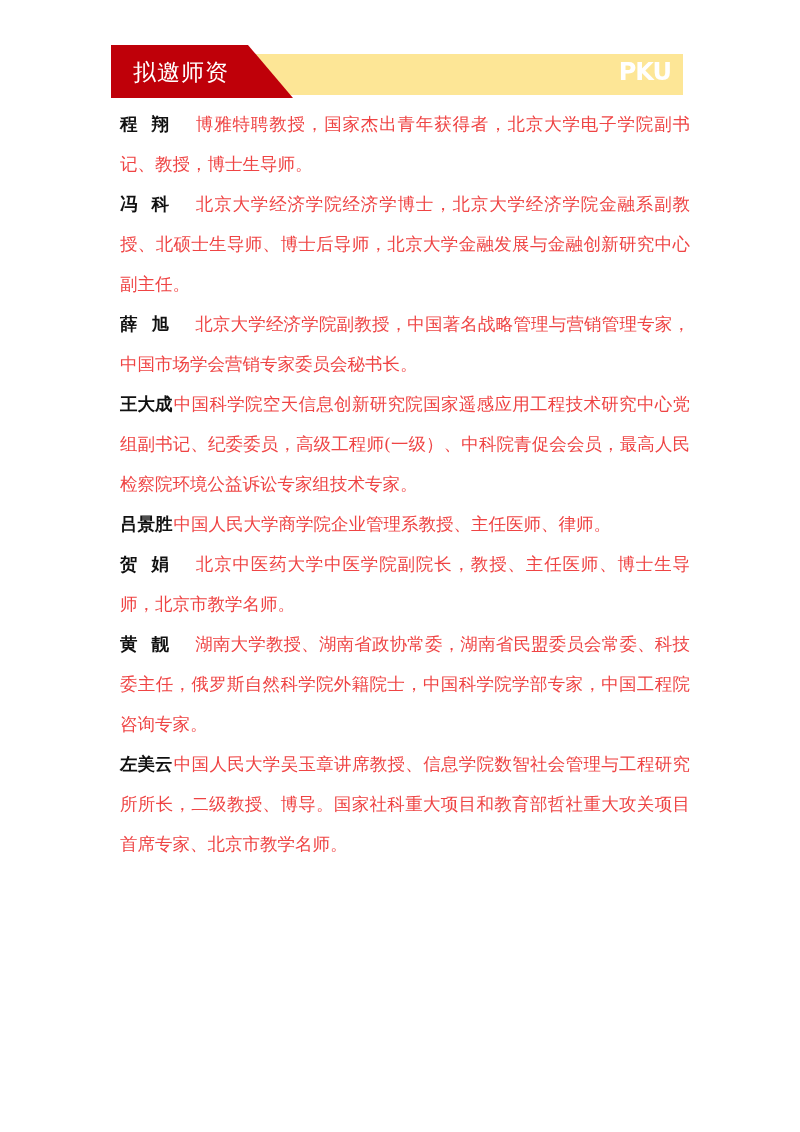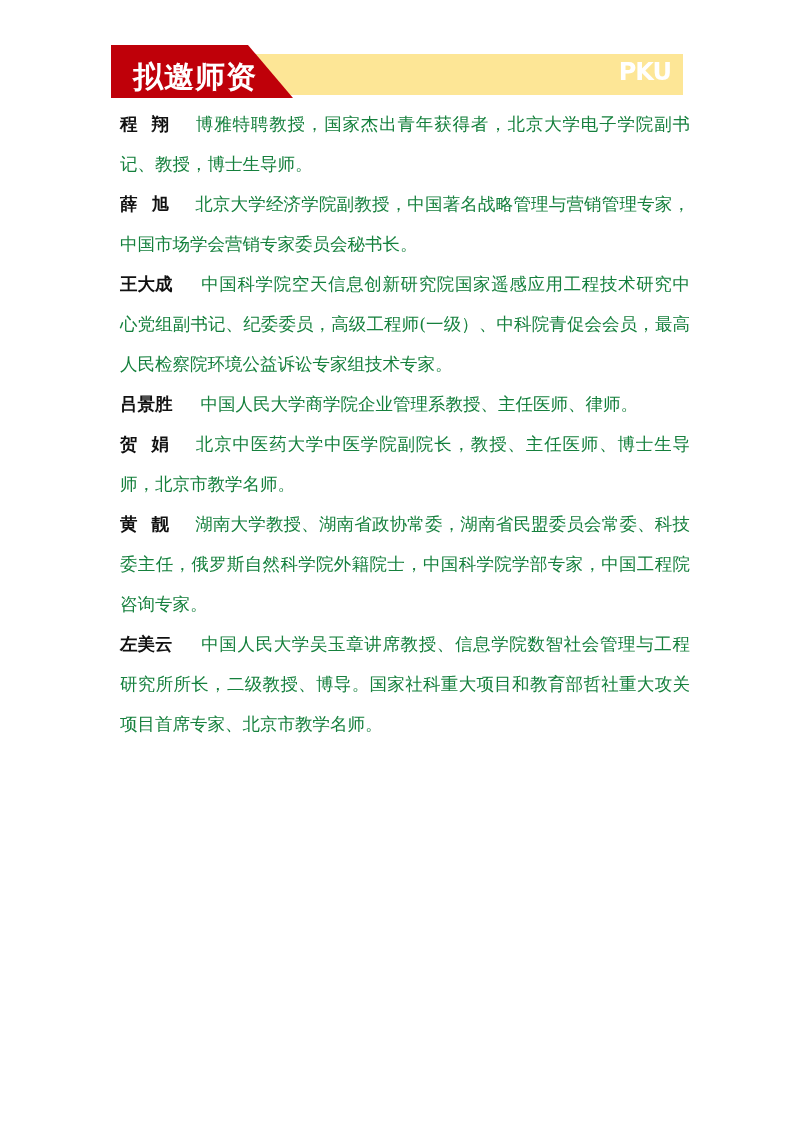--- a/index.html
+++ b/index.html
@@ -2,41 +2,42 @@
 <html><head>
 <meta charset="utf-8">
 <style>
   html, body { margin:0; padding:0; background:#ffffff; }
   body { width:800px; height:1132px; position:relative; overflow:hidden;
          font-family: "DejaVu Serif", "Liberation Serif", serif; color:#2a2a2a; }
   .banner { position:absolute; left:111px; top:45px; width:572px; height:53px; }
   .banner .yellow { position:absolute; left:0; top:9px; width:572px; height:41px; background:#fde696; }
   .banner .red { position:absolute; left:0; top:0; width:182px; height:53px; background:#bf0009;
                  clip-path: polygon(0 0, 137px 0, 182px 53px, 0 53px); }
-  .banner .title { position:absolute; left:22px; top:12px; color:#ffffff; font-size:30px; font-weight:bold;
+  .banner .title { position:absolute; left:22px; top:12px; color:#ffffff; font-size:23px; font-weight:normal;
                    letter-spacing:1px; font-family:"DejaVu Sans", "Liberation Sans", sans-serif; }
   .banner .logo { position:absolute; right:12px; top:12px; color:#ffffff; font-size:24px; font-weight:900;
                   font-family:"DejaVu Sans", "Liberation Sans", sans-serif; letter-spacing:-1px; line-height:30px; }
   .content { position:absolute; left:120px; top:104px; width:570px; }
   .entry { font-size:17.5px; line-height:40px; margin:0; text-align:justify; }
-  .name { font-weight:bold; color:#111; display:inline-block; margin-right:28px; }
+  .name { font-weight:bold; color:#111; display:inline-block; margin-right:1px; }
   .name.two { letter-spacing:14px; margin-right:12px; }
-  .desc { color:#15803d; }
+  .desc { color:#ef4444; }
 </style>
 </head>
 <body>
 
 <div class="banner">
   <div class="yellow"></div>
   <div class="red"></div>
   <div class="title">拟邀师资</div>
   <div class="logo">PKU</div>
 </div>
 
 <div class="content">
   <p class="entry"><span class="name two">程翔</span><span class="desc">博雅特聘教授，国家杰出青年获得者，北京大学电子学院副书记、教授，博士生导师。</span></p>
+  <p class="entry"><span class="name two">冯科</span><span class="desc">北京大学经济学院经济学博士，北京大学经济学院金融系副教授、北硕士生导师、博士后导师，北京大学金融发展与金融创新研究中心副主任。</span></p>
   <p class="entry"><span class="name two">薛旭</span><span class="desc">北京大学经济学院副教授，中国著名战略管理与营销管理专家，中国市场学会营销专家委员会秘书长。</span></p>
   <p class="entry"><span class="name">王大成</span><span class="desc">中国科学院空天信息创新研究院国家遥感应用工程技术研究中心党组副书记、纪委委员，高级工程师(一级）、中科院青促会会员，最高人民检察院环境公益诉讼专家组技术专家。</span></p>
   <p class="entry"><span class="name">吕景胜</span><span class="desc">中国人民大学商学院企业管理系教授、主任医师、律师。</span></p>
   <p class="entry"><span class="name two">贺娟</span><span class="desc">北京中医药大学中医学院副院长，教授、主任医师、博士生导师，北京市教学名师。</span></p>
   <p class="entry"><span class="name two">黄靓</span><span class="desc">湖南大学教授、湖南省政协常委，湖南省民盟委员会常委、科技委主任，俄罗斯自然科学院外籍院士，中国科学院学部专家，中国工程院咨询专家。</span></p>
   <p class="entry"><span class="name">左美云</span><span class="desc">中国人民大学吴玉章讲席教授、信息学院数智社会管理与工程研究所所长，二级教授、博导。国家社科重大项目和教育部哲社重大攻关项目首席专家、北京市教学名师。</span></p>
 </div>
 
 </body></html>

